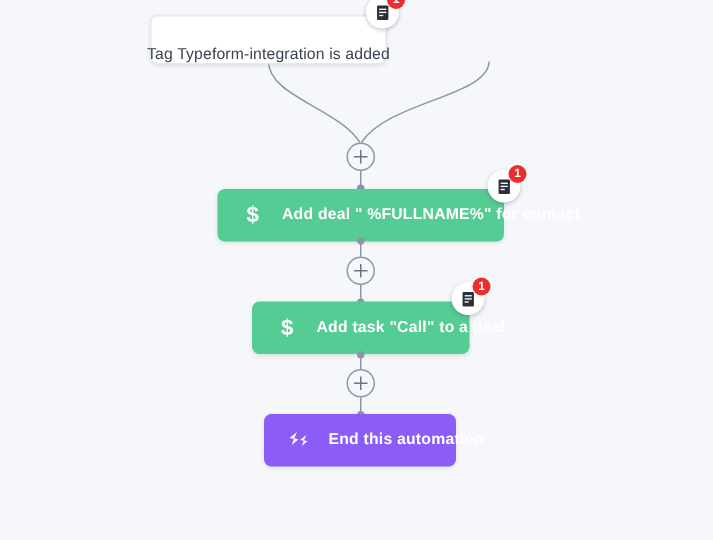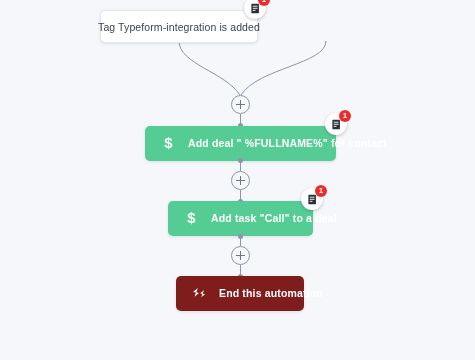--- a/index.html
+++ b/index.html
@@ -30,21 +30,21 @@
     height: 360px;
     pointer-events: none;
   }
 
   
   .trigger {
     position: absolute;
     box-sizing: border-box;
     height: 33px;
     display: flex;
-    align-items: center;
+    align-items: flex-end;
     justify-content: center;
     border-radius: 5px;
     font-size: 10.5px;
     color: #3c4257;
     letter-spacing: 0.1px;
     white-space: nowrap;
   }
   .trigger-solid {
     background: #ffffff;
     border: 1px solid #e4e8ef;
@@ -76,21 +76,21 @@
     min-width: 20px;
     display: flex;
     align-items: center;
     justify-content: center;
     margin-right: 10px;
   }
   .action .glyph svg { display: block; }
   .action .atext { line-height: 1; }
 
   .action-green { background: #55cc93; }
-  .action-red   { background: #7f1d1d; text-align: right; }
+  .action-red   { background: #8b5cf6; text-align: right; }
 
   
   .plus-node {
     position: absolute;
     width: 19px;
     height: 19px;
     box-sizing: border-box;
     border-radius: 50%;
     background: #f5f7fb;
     border: 1px solid #8e95a8;

